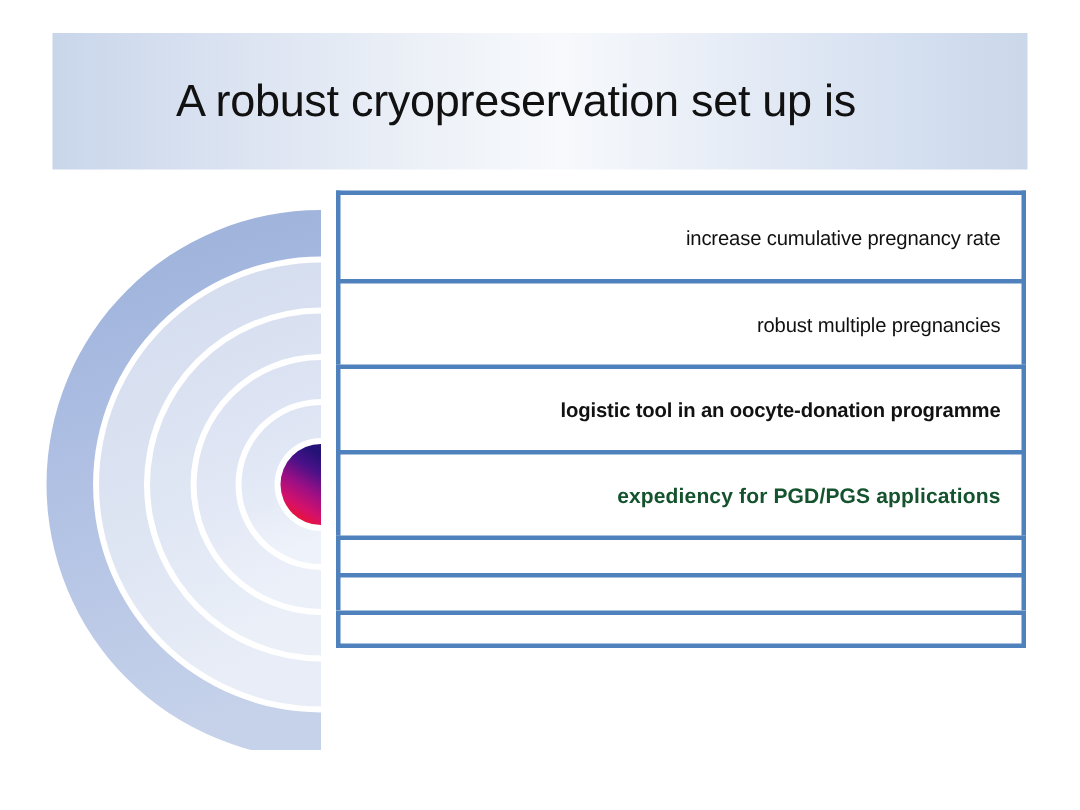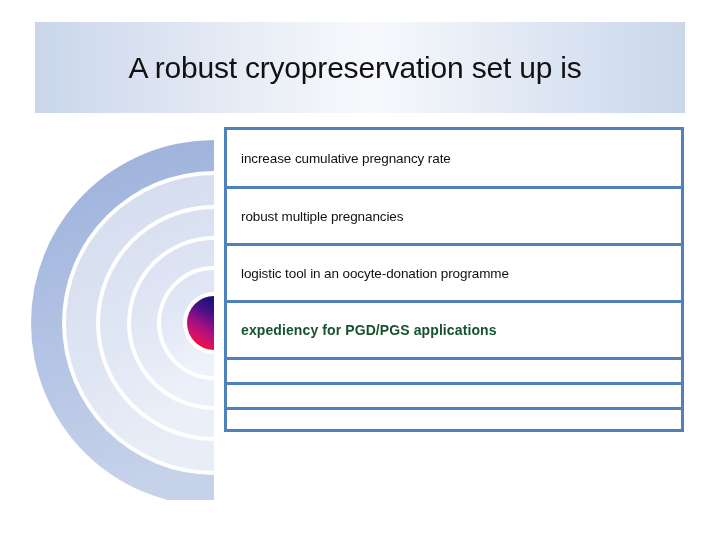--- a/index.html
+++ b/index.html
@@ -37,21 +37,21 @@
         #c9d6ea 0%,
         #d7e0f0 14%,
         #eef2f8 40%,
         #f7f9fc 52%,
         #e6ecf6 70%,
         #d4dff0 88%,
         #cbd8ea 100%);
   }
   #title-text {
     position: absolute;
-    left: 30px;
+    left: 19px;
     top: 24px;
     width: 650px;
     height: 88px;
     display: flex;
     flex-direction: column;
     align-items: center;
     justify-content: center;
     color: #111111;
     font-size: 30px;
     line-height: 38px;
@@ -79,21 +79,21 @@
     width: 472px;
   }
   .row {
     position: relative;
     box-sizing: border-box;
     border: 3px solid #4f81bd;
     border-bottom-width: 0;
     background: #ffffff;
     display: flex;
     align-items: center;
-    justify-content: flex-start;
+    justify-content: flex-end;
     text-align: center;
     padding: 0 14px;
     margin-left: 12px;
   }
   .row:last-child {
     border-bottom-width: 3px;
   }
   .row .row-text {
     font-size: 13.5px;
     line-height: 17px;
@@ -102,21 +102,21 @@
   }
   .row.accent .row-text {
     color: #14532d;
     font-weight: bold;
     font-size: 14px;
     letter-spacing: 0.1px;
   }
   .row.r0 { height: 59px; }
   .row.r1 { height: 57px; }
   .row.r2 { height: 56px; }
-  .row.r3 { height: 57px; }
+  .row.r3 { height: 57px; font-weight: bold; }
   .row.r4 { height: 57px; }
   .row.empty { height: 25px; }
 </style>
 </head>
 <body>
 
 <div id="slide">
 
   <div id="title-band"></div>
 

